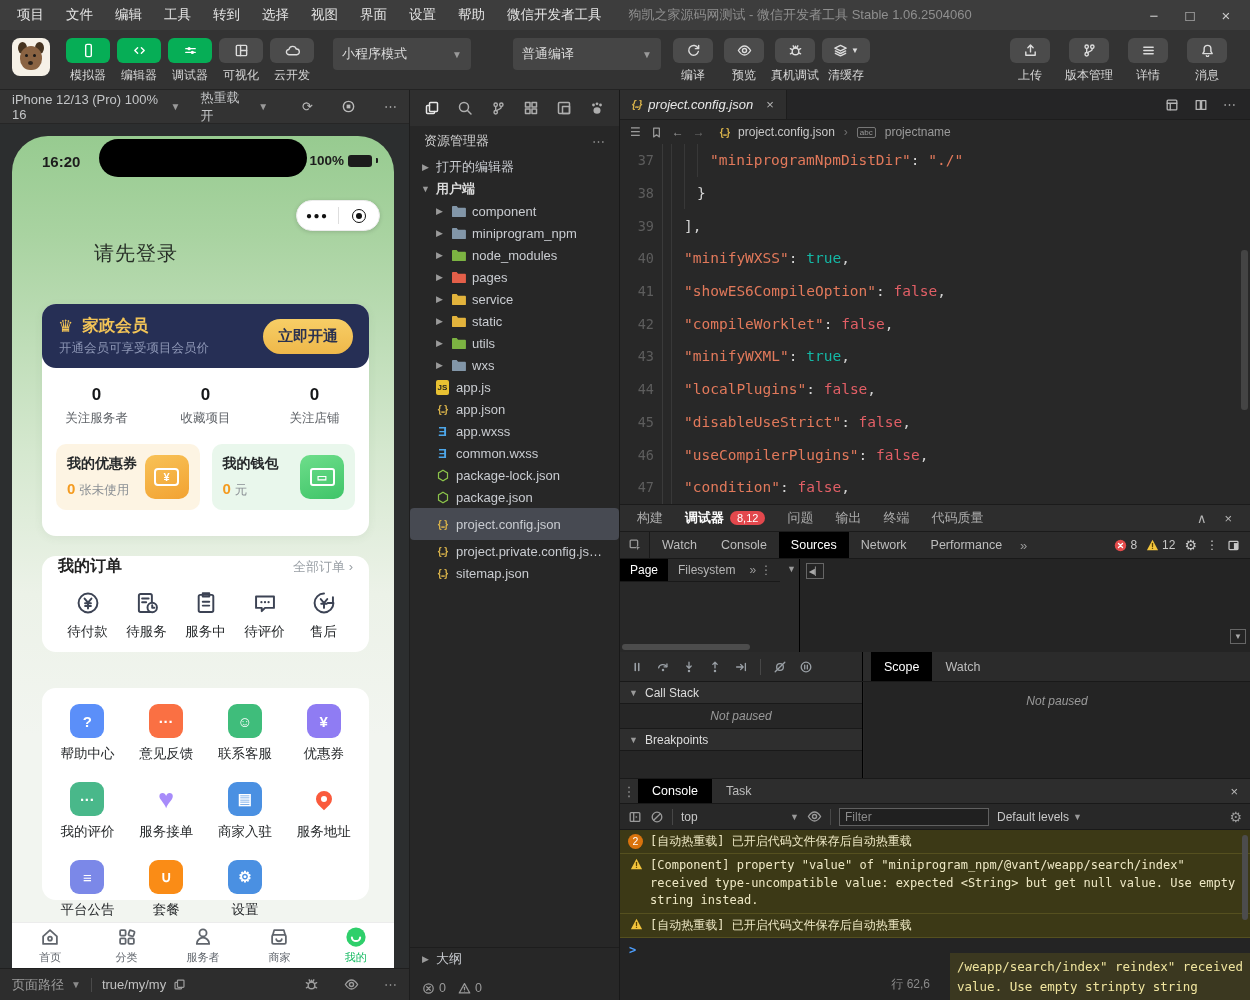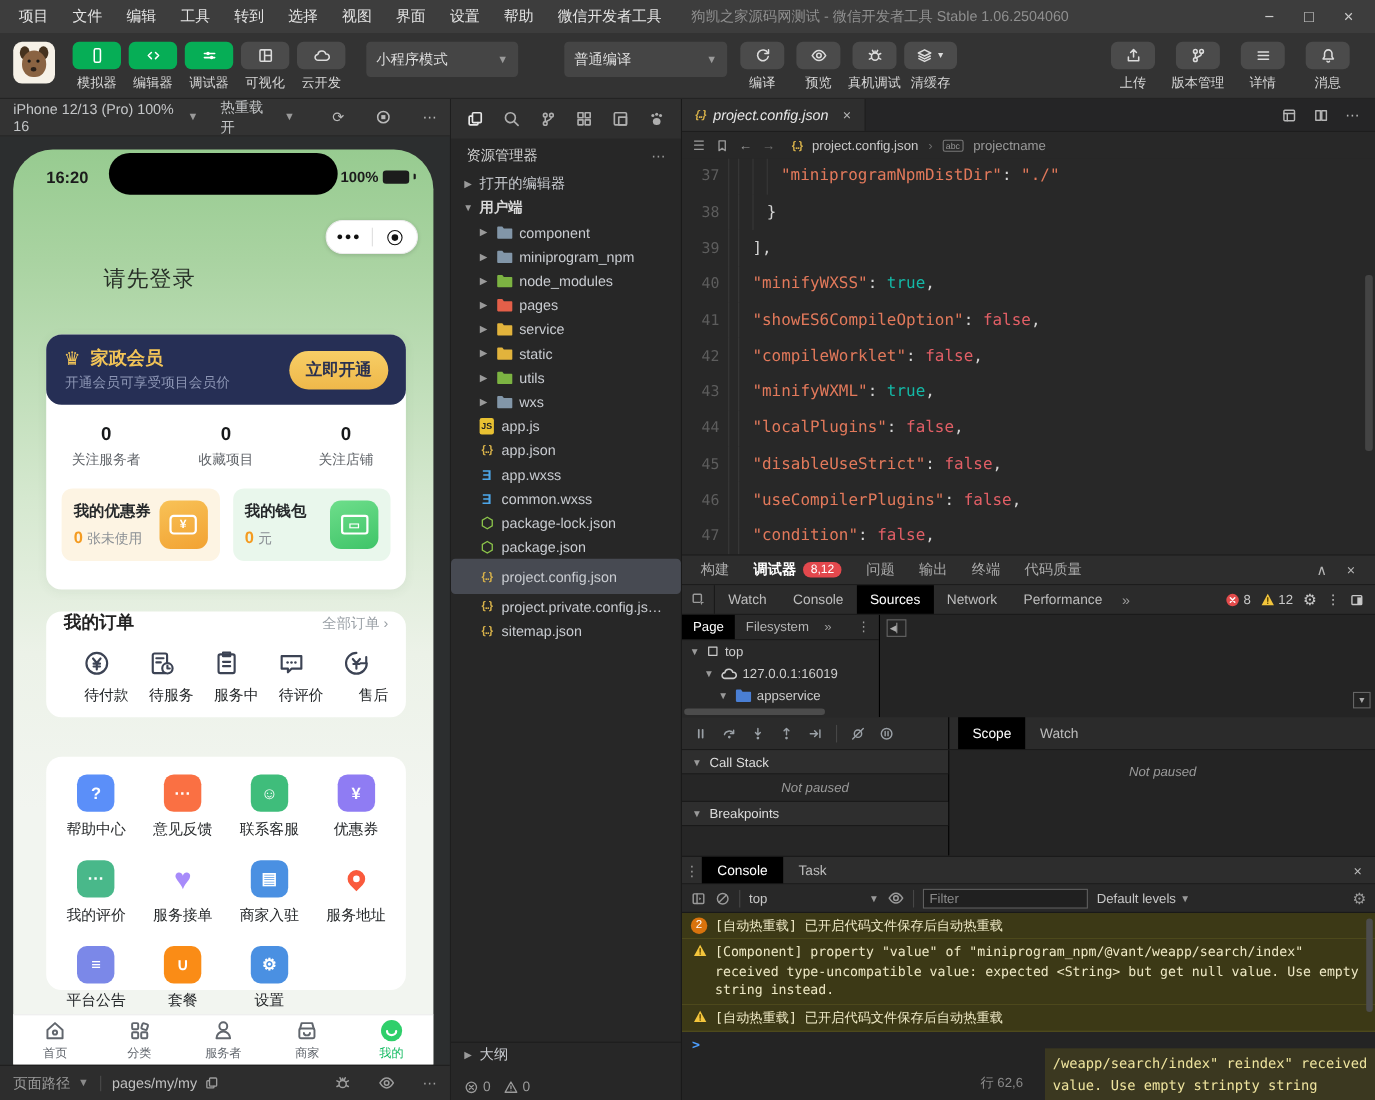--- a/index.html
+++ b/index.html
@@ -68,21 +68,21 @@
 .wv b{color:#f49b20;font-weight:700;font-size:15px;margin-right:4px}
 .wicon{width:44px;height:44px;border-radius:10px;display:flex;align-items:center;justify-content:center}
 .wicon.orange{background:linear-gradient(160deg,#f8c257,#f2a232)}
 .wicon.green{background:linear-gradient(160deg,#6ede8b,#3fc468)}
 .tkt{width:25px;height:18px;border:2px solid #fff;border-radius:4px;color:#fff;font-size:11px;font-weight:700;display:flex;align-items:center;justify-content:center}
 .orders{top:420px;height:96px;padding:0 16px}
 .ohead{display:flex;align-items:center}
 .otit{font-size:16px;font-weight:700;color:#222}
 .omore{margin-left:auto;color:#9aa0a6;font-size:13px;cursor:pointer}
 .oitems{display:flex;margin-top:11px}
-.oitem{flex:1;text-align:right;cursor:pointer}
+.oitem{flex:1;text-align:center;cursor:pointer}
 .oic{height:30px;display:flex;align-items:center;justify-content:center;color:#3c4354}
 .olb{font-size:13.5px;color:#26292b;margin-top:5px}
 .gridcard{top:552px;height:212px;padding:16px 6px}
 .grid{display:grid;grid-template-columns:repeat(4,1fr);row-gap:19px}
 .gitem{text-align:center;cursor:pointer}
 .gic{width:34px;height:34px;border-radius:9px;margin:0 auto;display:flex;align-items:center;justify-content:center;color:#fff;font-size:15px;font-weight:700}
 .gic.plain{background:none !important;font-size:27px}
 .glb{font-size:13.5px;color:#26292b;margin-top:7px}
 .pin{width:16px;height:16px;border-radius:50% 50% 50% 0;transform:rotate(-45deg);display:flex;align-items:center;justify-content:center}
 .pin .pd{width:6px;height:6px;border-radius:50%;background:#fff;transform:rotate(45deg)}
@@ -136,21 +136,21 @@
 .badge{background:#e3484d;color:#fff;border-radius:9px;font-size:11px;padding:1px 7px;font-weight:400}
 .pticons{margin-left:auto;display:flex;gap:18px;padding-right:12px;color:#b5b5b5}
 .dtabs{position:absolute;top:442px;height:27px;left:0;right:0;background:#2b2b2b;display:flex;align-items:stretch;border-bottom:1px solid #191919}
 .insp{width:30px;display:flex;align-items:center;justify-content:center;border-right:1px solid #191919;color:#9a9a9a;cursor:pointer}
 .dtab{padding:0 12px;display:flex;align-items:center;color:#bdbdbd;font-size:12.5px;cursor:pointer}
 .dtab.on{background:#000;color:#fff}
 .dmore{display:flex;align-items:center;color:#9a9a9a;padding:0 6px}
 .dright{margin-left:auto;display:flex;align-items:center;gap:9px;padding-right:10px;color:#c8c8c8;font-size:12px}
 .cnticon{display:flex;align-items:center;gap:3px}
 .srcs{position:absolute;top:469px;height:93px;left:0;right:0;display:flex}
-.srcl{width:180px;border-right:1px solid #000;display:flex;flex-direction:column;background:#282828;position:relative}
+.srcl{width:180px;border-right:1px solid #000;display:flex;background:#282828;position:relative}
 .srctabs{height:23px;display:flex;align-items:center;font-size:12px;color:#b5b5b5;border-bottom:1px solid #191919}
 .srctab{padding:0 10px;height:100%;display:flex;align-items:center;cursor:pointer}
 .srctab.on{background:#000;color:#fff}
 .srcmore{color:#9a9a9a;padding:0 4px}
 .srcdots{margin-left:auto;padding-right:8px;color:#9a9a9a}
 .srow{height:20px;display:flex;align-items:center;font-size:12px;color:#ccc;gap:5px;cursor:pointer;white-space:nowrap}
 .hsb{position:absolute;bottom:2px;left:2px;width:128px;height:6px;background:#4c4c4c;border-radius:3px}
 .srcm{flex:1;background:#242424;position:relative}
 .navtoggle{position:absolute;top:4px;left:6px;width:18px;height:16px;border:1px solid #666;color:#aaa;font-size:8px;display:flex;align-items:center;justify-content:center;cursor:pointer}
 .reveal{position:absolute;right:4px;bottom:8px;width:16px;height:15px;border:1px solid #666;color:#aaa;font-size:8px;display:flex;align-items:center;justify-content:center;cursor:pointer}
@@ -603,21 +603,21 @@
               </svg>
             </span>
    <span class="tlb2">我的</span>
           </div>
         </div>
     </div>
     <div class="sfoot">
       <span>页面路径</span>
       <span class="car">▼</span>
       <span class="fdiv"></span>
-      <span style="color:#c0c0c0">pages/my/my</span>
+      <span style="color:#c0c0c0">true/my/my</span>
       <span id="copyico">
           <svg width="13" height="13" viewBox="0 0 16 16" fill="none" stroke="currentColor" stroke-width="1.5" stroke-linecap="round" stroke-linejoin="round">
             <rect x="5.5" y="2.5" width="8" height="9" rx="1"></rect>
             <path d="M10.5 11.5v1a1 1 0 0 1-1 1h-6a1 1 0 0 1-1-1v-6a1 1 0 0 1 1-1h2"></path>
           </svg>
         </span>
       <div class="spacer"></div>
       <span class="ficon" id="fbug">
           <svg width="15" height="15" viewBox="0 0 16 16" fill="none" stroke="currentColor" stroke-width="1.5" stroke-linecap="round" stroke-linejoin="round">
             <circle cx="8" cy="9" r="3.5"></circle>

